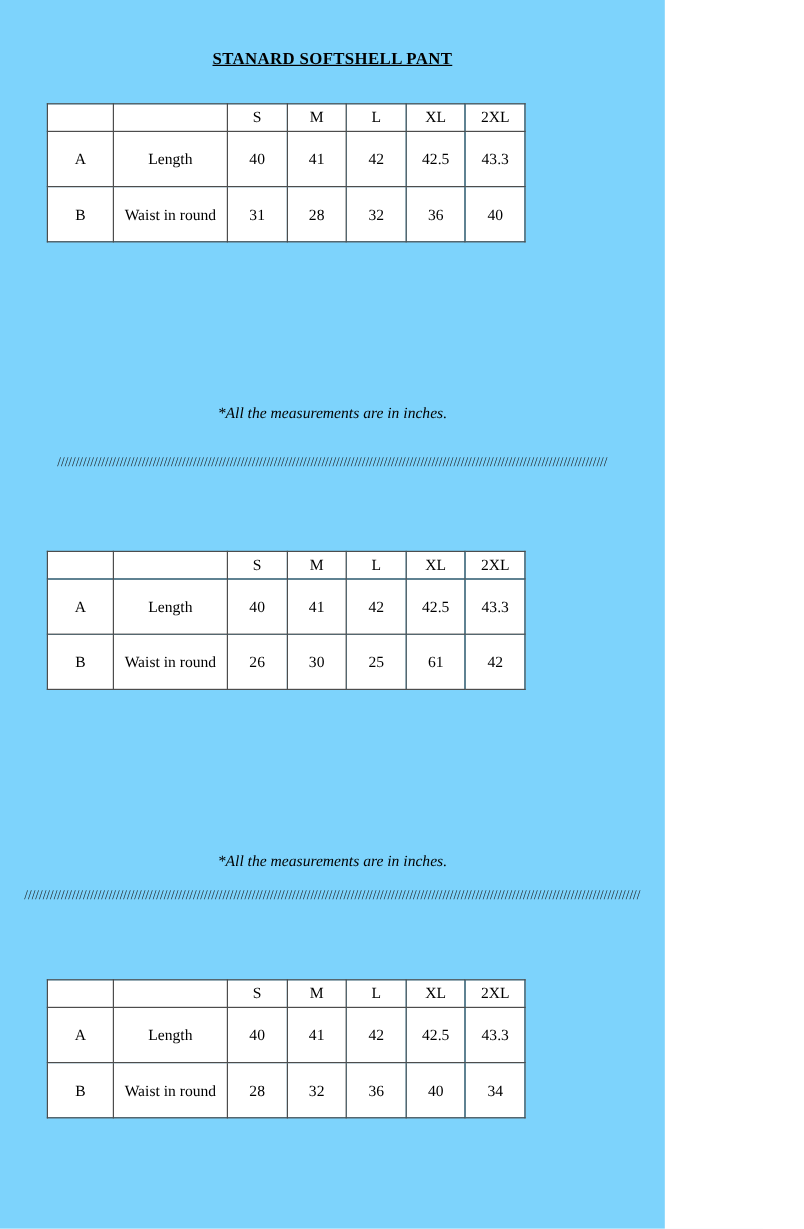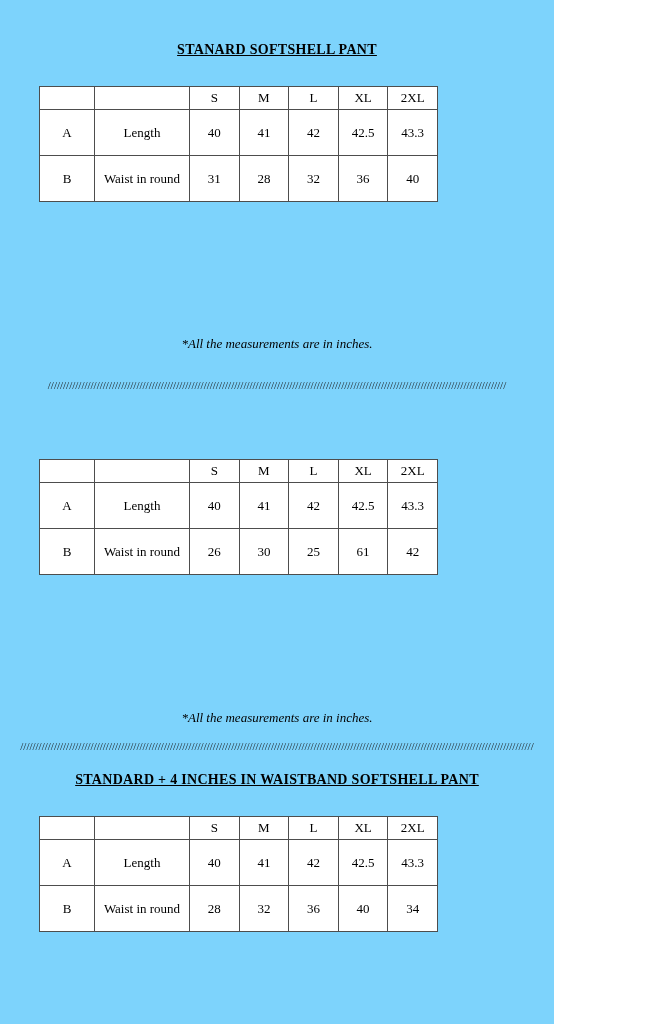--- a/index.html
+++ b/index.html
@@ -151,21 +151,20 @@
         <td>61</td>
         <td>42</td>
       </tr>
     </tbody>
       </table>
   </div>
 
   <div class="note" style="top:710px">*All the measurements are in inches.</div>
   <div class="divider" style="top:740px">////////////////////////////////////////////////////////////////////////////////////////////////////////////////////////////////////////////////////////////////////////</div>
 
-  <div class="title" style="top:771px">STANDARD + 4 INCHES IN WAISTBAND SOFTSHELL PANT</div>
 
   <div class="tablewrap" style="top:816px">
     <table>
       <colgroup>
         <col class="c-letter">
           <col class="c-label">
         <col class="c-size">
           <col class="c-size">
           <col class="c-size">
           <col class="c-size">

